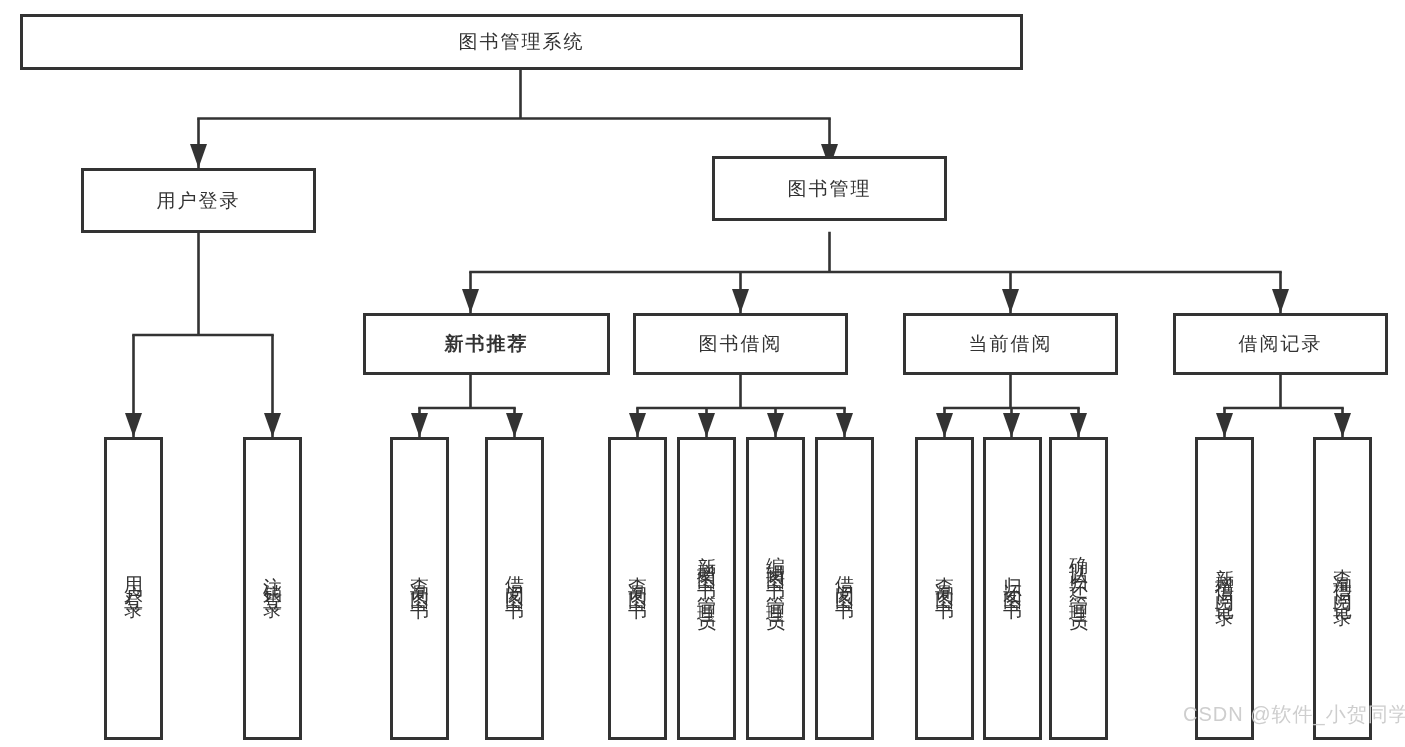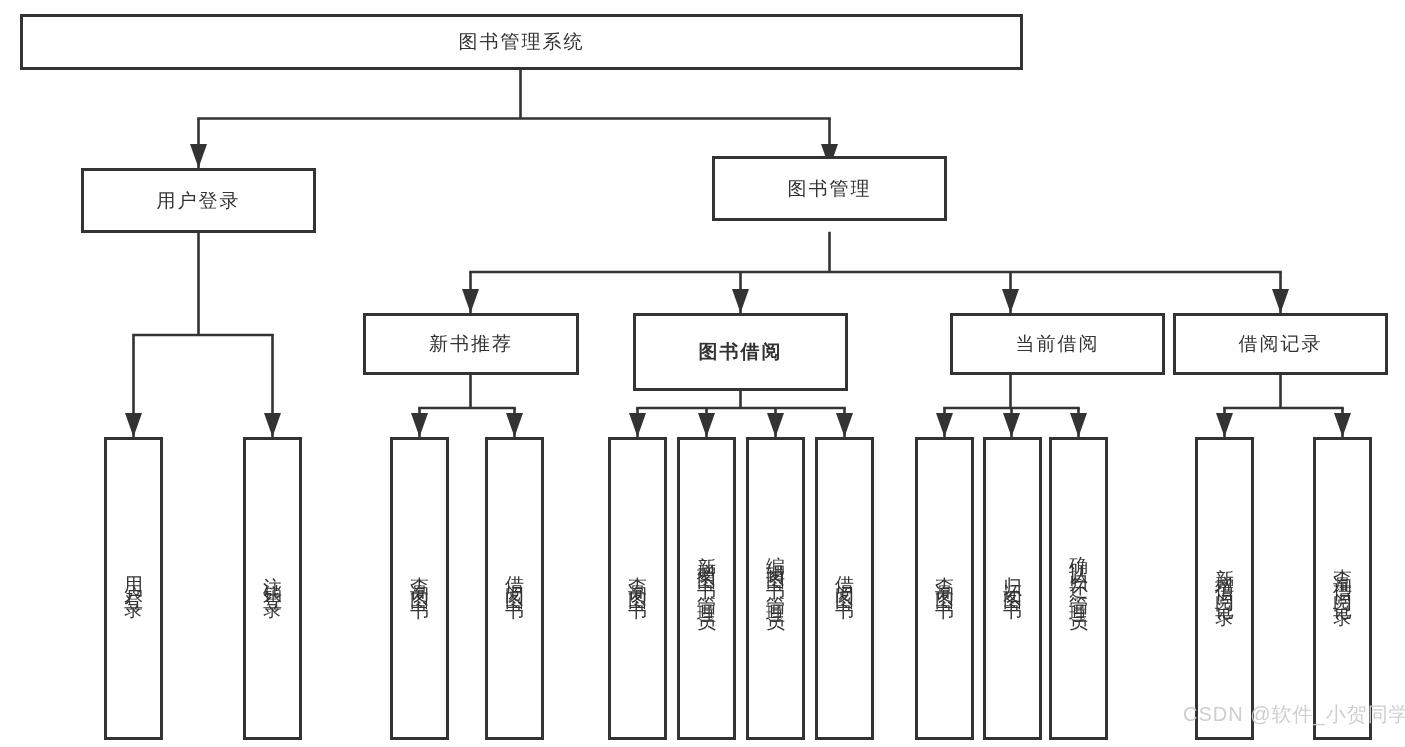--- a/index.html
+++ b/index.html
@@ -90,27 +90,27 @@
     <span class="lbl">图书管理系统</span>
   </div>
 
   <div class="node h" style="left:81px;top:168px;width:235px;height:65px;">
     <span class="lbl">用户登录</span>
   </div>
   <div class="node h" style="left:712px;top:156px;width:235px;height:65px;">
     <span class="lbl">图书管理</span>
   </div>
 
-  <div class="node h" style="left:363px;top:313px;width:216px;height:62px;">
+  <div class="node h" style="left:363px;top:313px;width:247px;height:62px;font-weight:bold;">
     <span class="lbl">新书推荐</span>
   </div>
-  <div class="node h" style="left:633px;top:313px;width:215px;height:78px;font-weight:bold;">
+  <div class="node h" style="left:633px;top:313px;width:215px;height:62px;">
     <span class="lbl">图书借阅</span>
   </div>
-  <div class="node h" style="left:950px;top:313px;width:215px;height:62px;">
+  <div class="node h" style="left:903px;top:313px;width:215px;height:62px;">
     <span class="lbl">当前借阅</span>
   </div>
   <div class="node h" style="left:1173px;top:313px;width:215px;height:62px;">
     <span class="lbl">借阅记录</span>
   </div>
 
   <div class="node v" style="left:104px;top:437px;width:59px;height:303px;">
     <span class="lbl">用户登录</span>
   </div>
   <div class="node v" style="left:243px;top:437px;width:59px;height:303px;">

